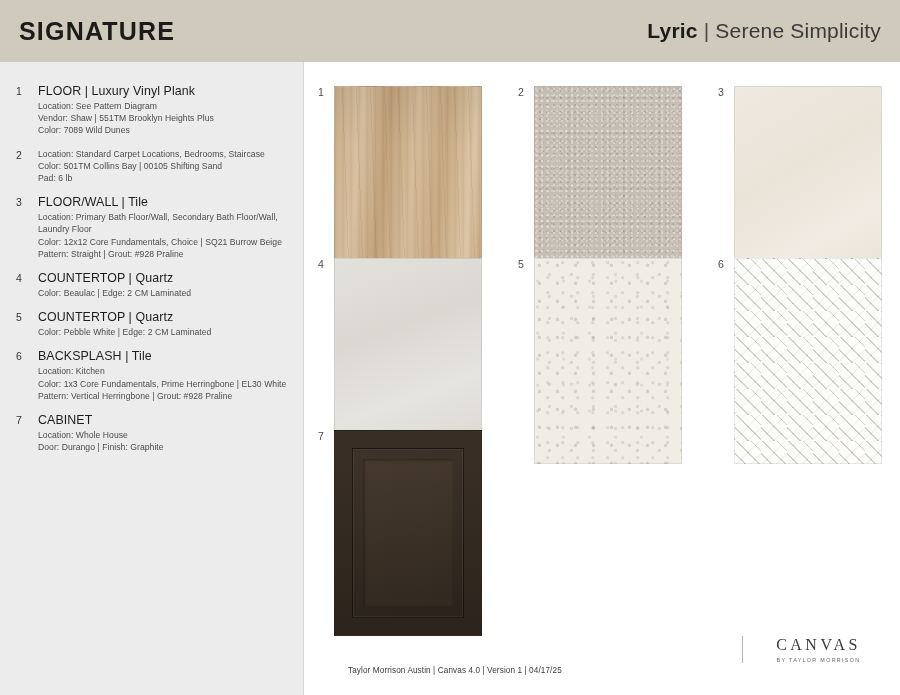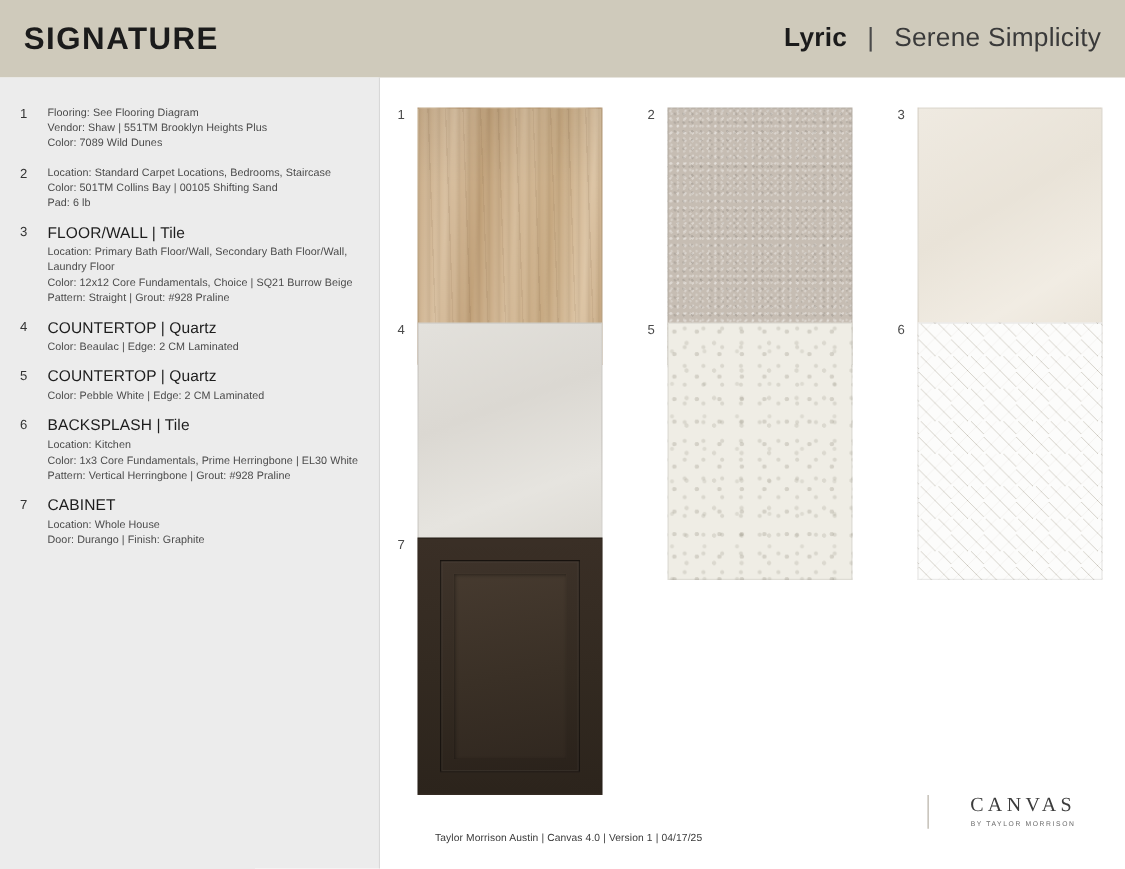--- a/index.html
+++ b/index.html
@@ -36,21 +36,21 @@
     font-weight: bold;
     letter-spacing: 1.2px;
     color: #1b1b1b;
   }
   .header-right {
     font-size: 21px;
     color: #2b2b2b;
     letter-spacing: 0.2px;
     display: flex;
     align-items: baseline;
-    gap: 16px;
+    gap: 6px;
   }
   .header-right .lyric { font-weight: bold; color: #1b1b1b; }
   .header-right .sep { font-weight: 300; color: #4a4a4a; }
   .header-right .sub { font-weight: 300; color: #3a3a3a; }
 
   
   .sidebar {
     position: absolute;
     left: 0; top: 62px;
     width: 303px;
@@ -219,21 +219,22 @@
       <span class="lyric">Lyric</span>
       <span class="sep">|</span>
       <span class="sub">Serene Simplicity</span>
     </div>
   </div>
 
   <div class="sidebar">
 
     <div class="entry" style="top:0">
       <div class="num">1</div>
-      <div class="line">Flooring: See Flooring Diagram</div>
+      <div class="title">FLOOR | Luxury Vinyl Plank</div>
+      <div class="line">Location: See Pattern Diagram</div>
       <div class="line">Vendor: Shaw | 551TM Brooklyn Heights Plus</div>
       <div class="line">Color: 7089 Wild Dunes</div>
     </div>
 
     <div class="entry">
       <div class="num">2</div>
       <div class="line">Location: Standard Carpet Locations, Bedrooms, Staircase</div>
       <div class="line">Color: 501TM Collins Bay | 00105 Shifting Sand</div>
       <div class="line">Pad: 6 lb</div>
     </div>

